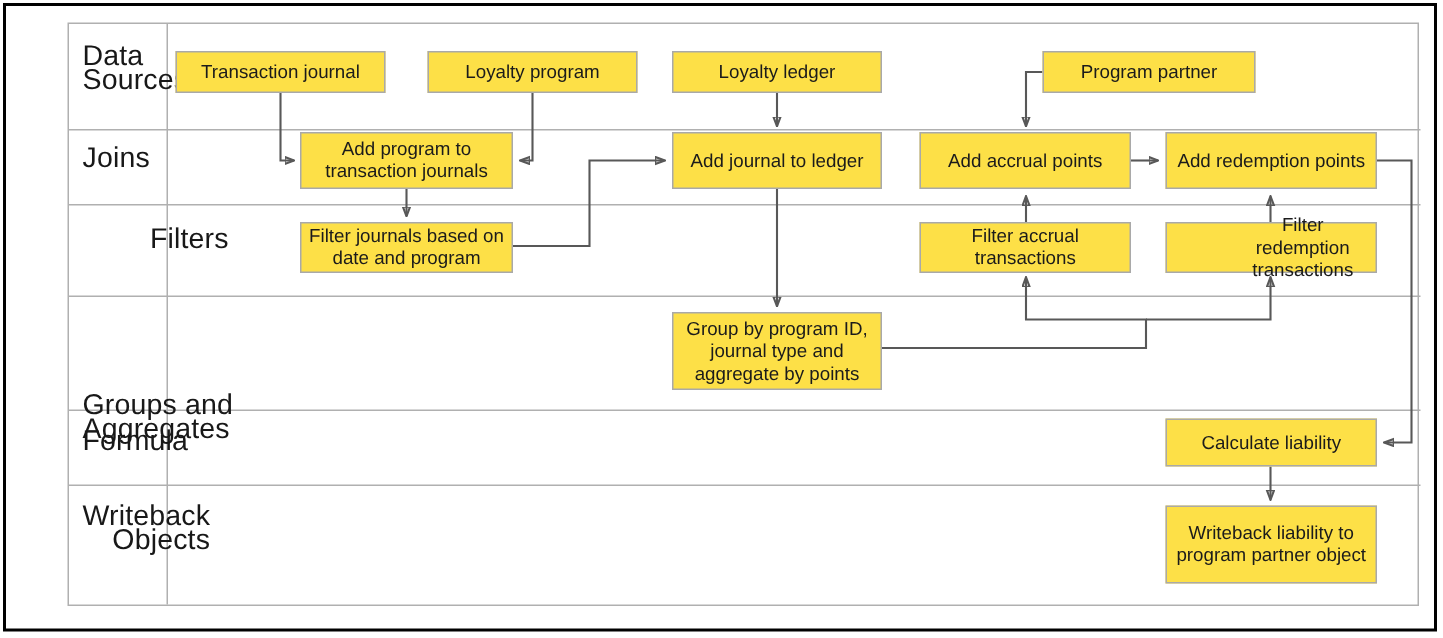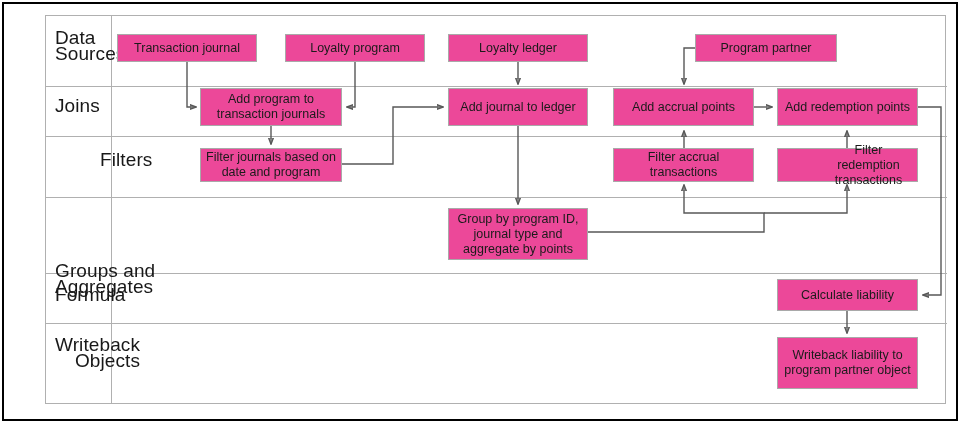--- a/index.html
+++ b/index.html
@@ -59,21 +59,21 @@
     font-size: 19px;
     font-weight: normal;
     color: #181818;
     line-height: 16px;
     letter-spacing: 0.1px;
     white-space: pre-line;
   }
   .node {
     position: absolute;
     box-sizing: border-box;
-    background: #ec4899;
+    background: #fde047;
     border: 1px solid #a9a9a9;
     display: flex;
     align-items: center;
     justify-content: center;
     text-align: center;
     font-size: 12.5px;
     color: #1b1b1b;
     line-height: 15px;
     padding: 2px 4px;
   }

